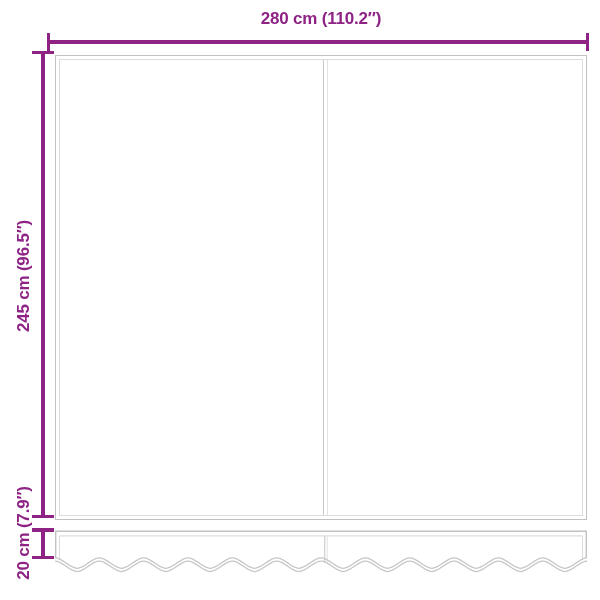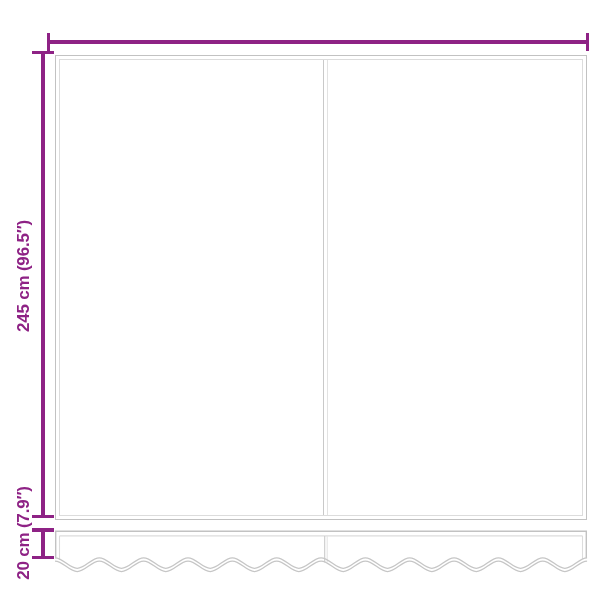--- a/index.html
+++ b/index.html
@@ -36,20 +36,21 @@
     position:absolute; left:267px; top:4px; bottom:4px; width:3px;
     border-left:1.4px solid #c9c9c9; border-right:1px solid #e2e2e2;
   }
   .valance-svg { position:absolute; left:0; top:0; }
 </style>
 </head>
 <body>
 
 <div class="canvas">
 
+  <div class="dim-label dim-label-top">280 cm (110.2″)</div>
   <div class="dim-line dim-h" style="left:48px; top:40.4px; width:541px;"></div>
   <div class="tick-v" style="left:46.7px; top:33px;"></div>
   <div class="tick-v" style="left:585.7px; top:33px;"></div>
 
   <div class="dim-label dim-label-rot dim-label-height">245 cm (96.5″)</div>
   <div class="dim-line dim-v" style="left:41.4px; top:52px; height:466px;"></div>
   <div class="tick-h" style="left:32px; top:50.6px;"></div>
   <div class="tick-h" style="left:32px; top:514.8px;"></div>
 
   <div class="dim-label dim-label-rot dim-label-valance">20 cm (7.9″)</div>

